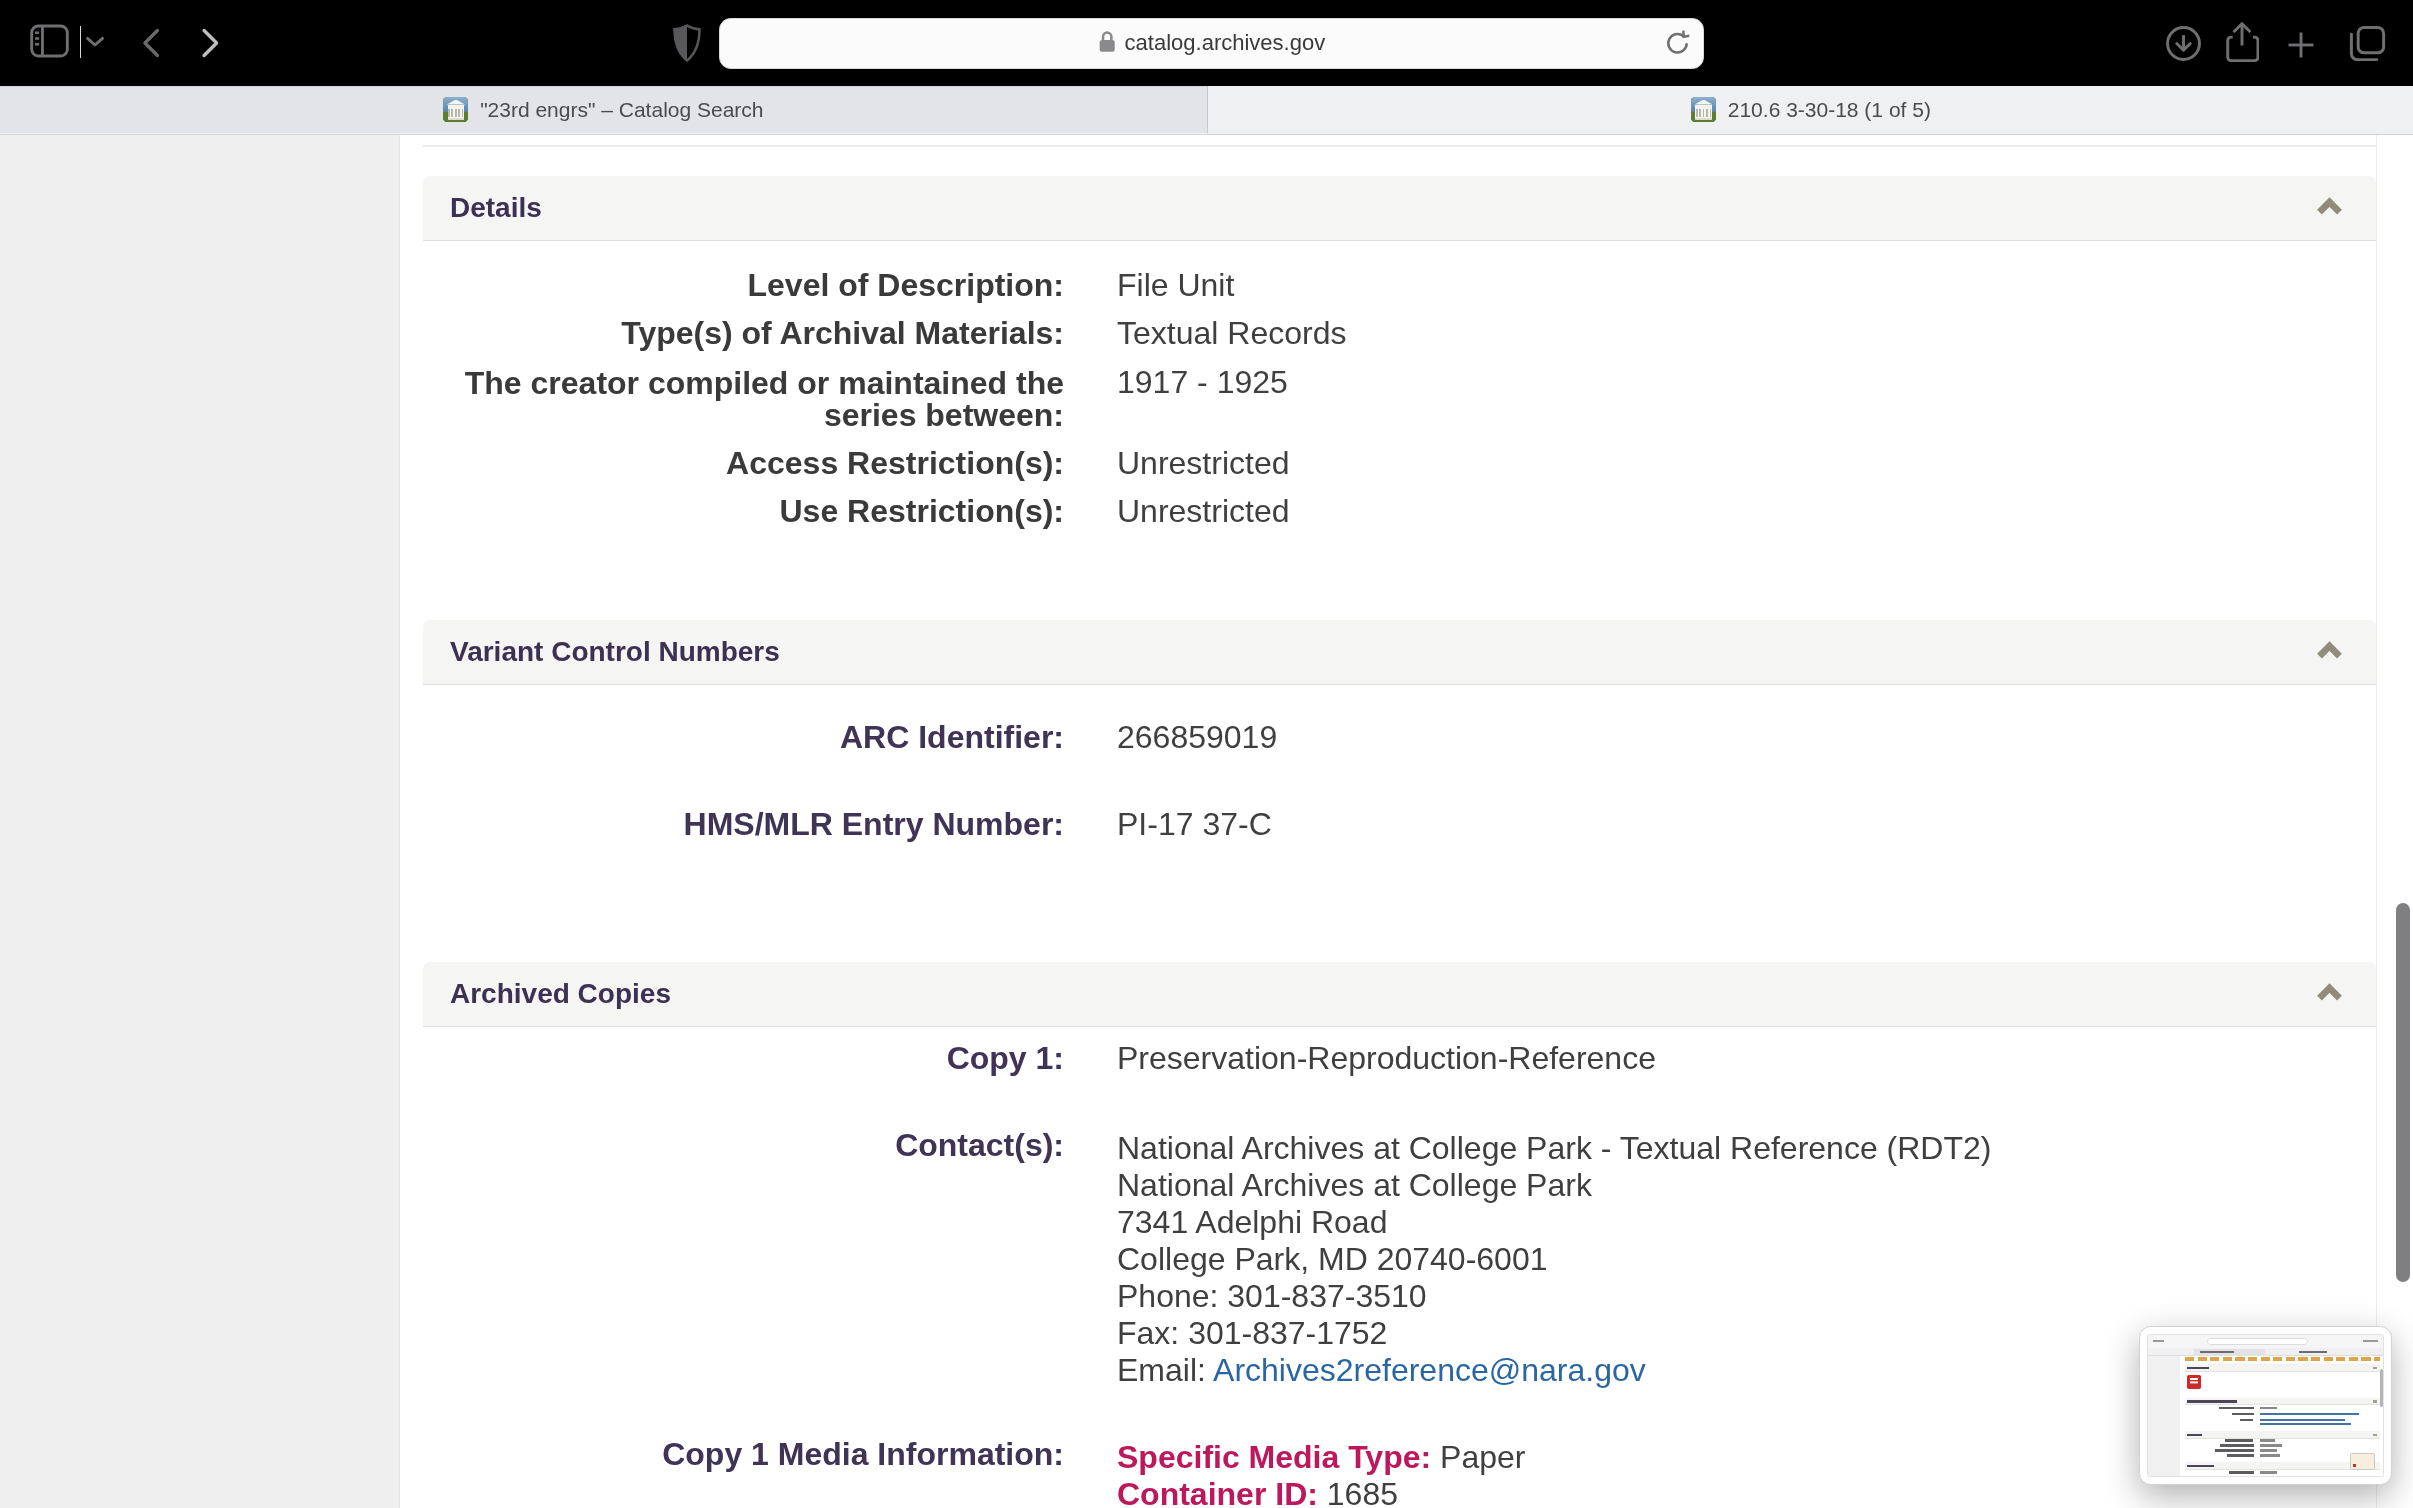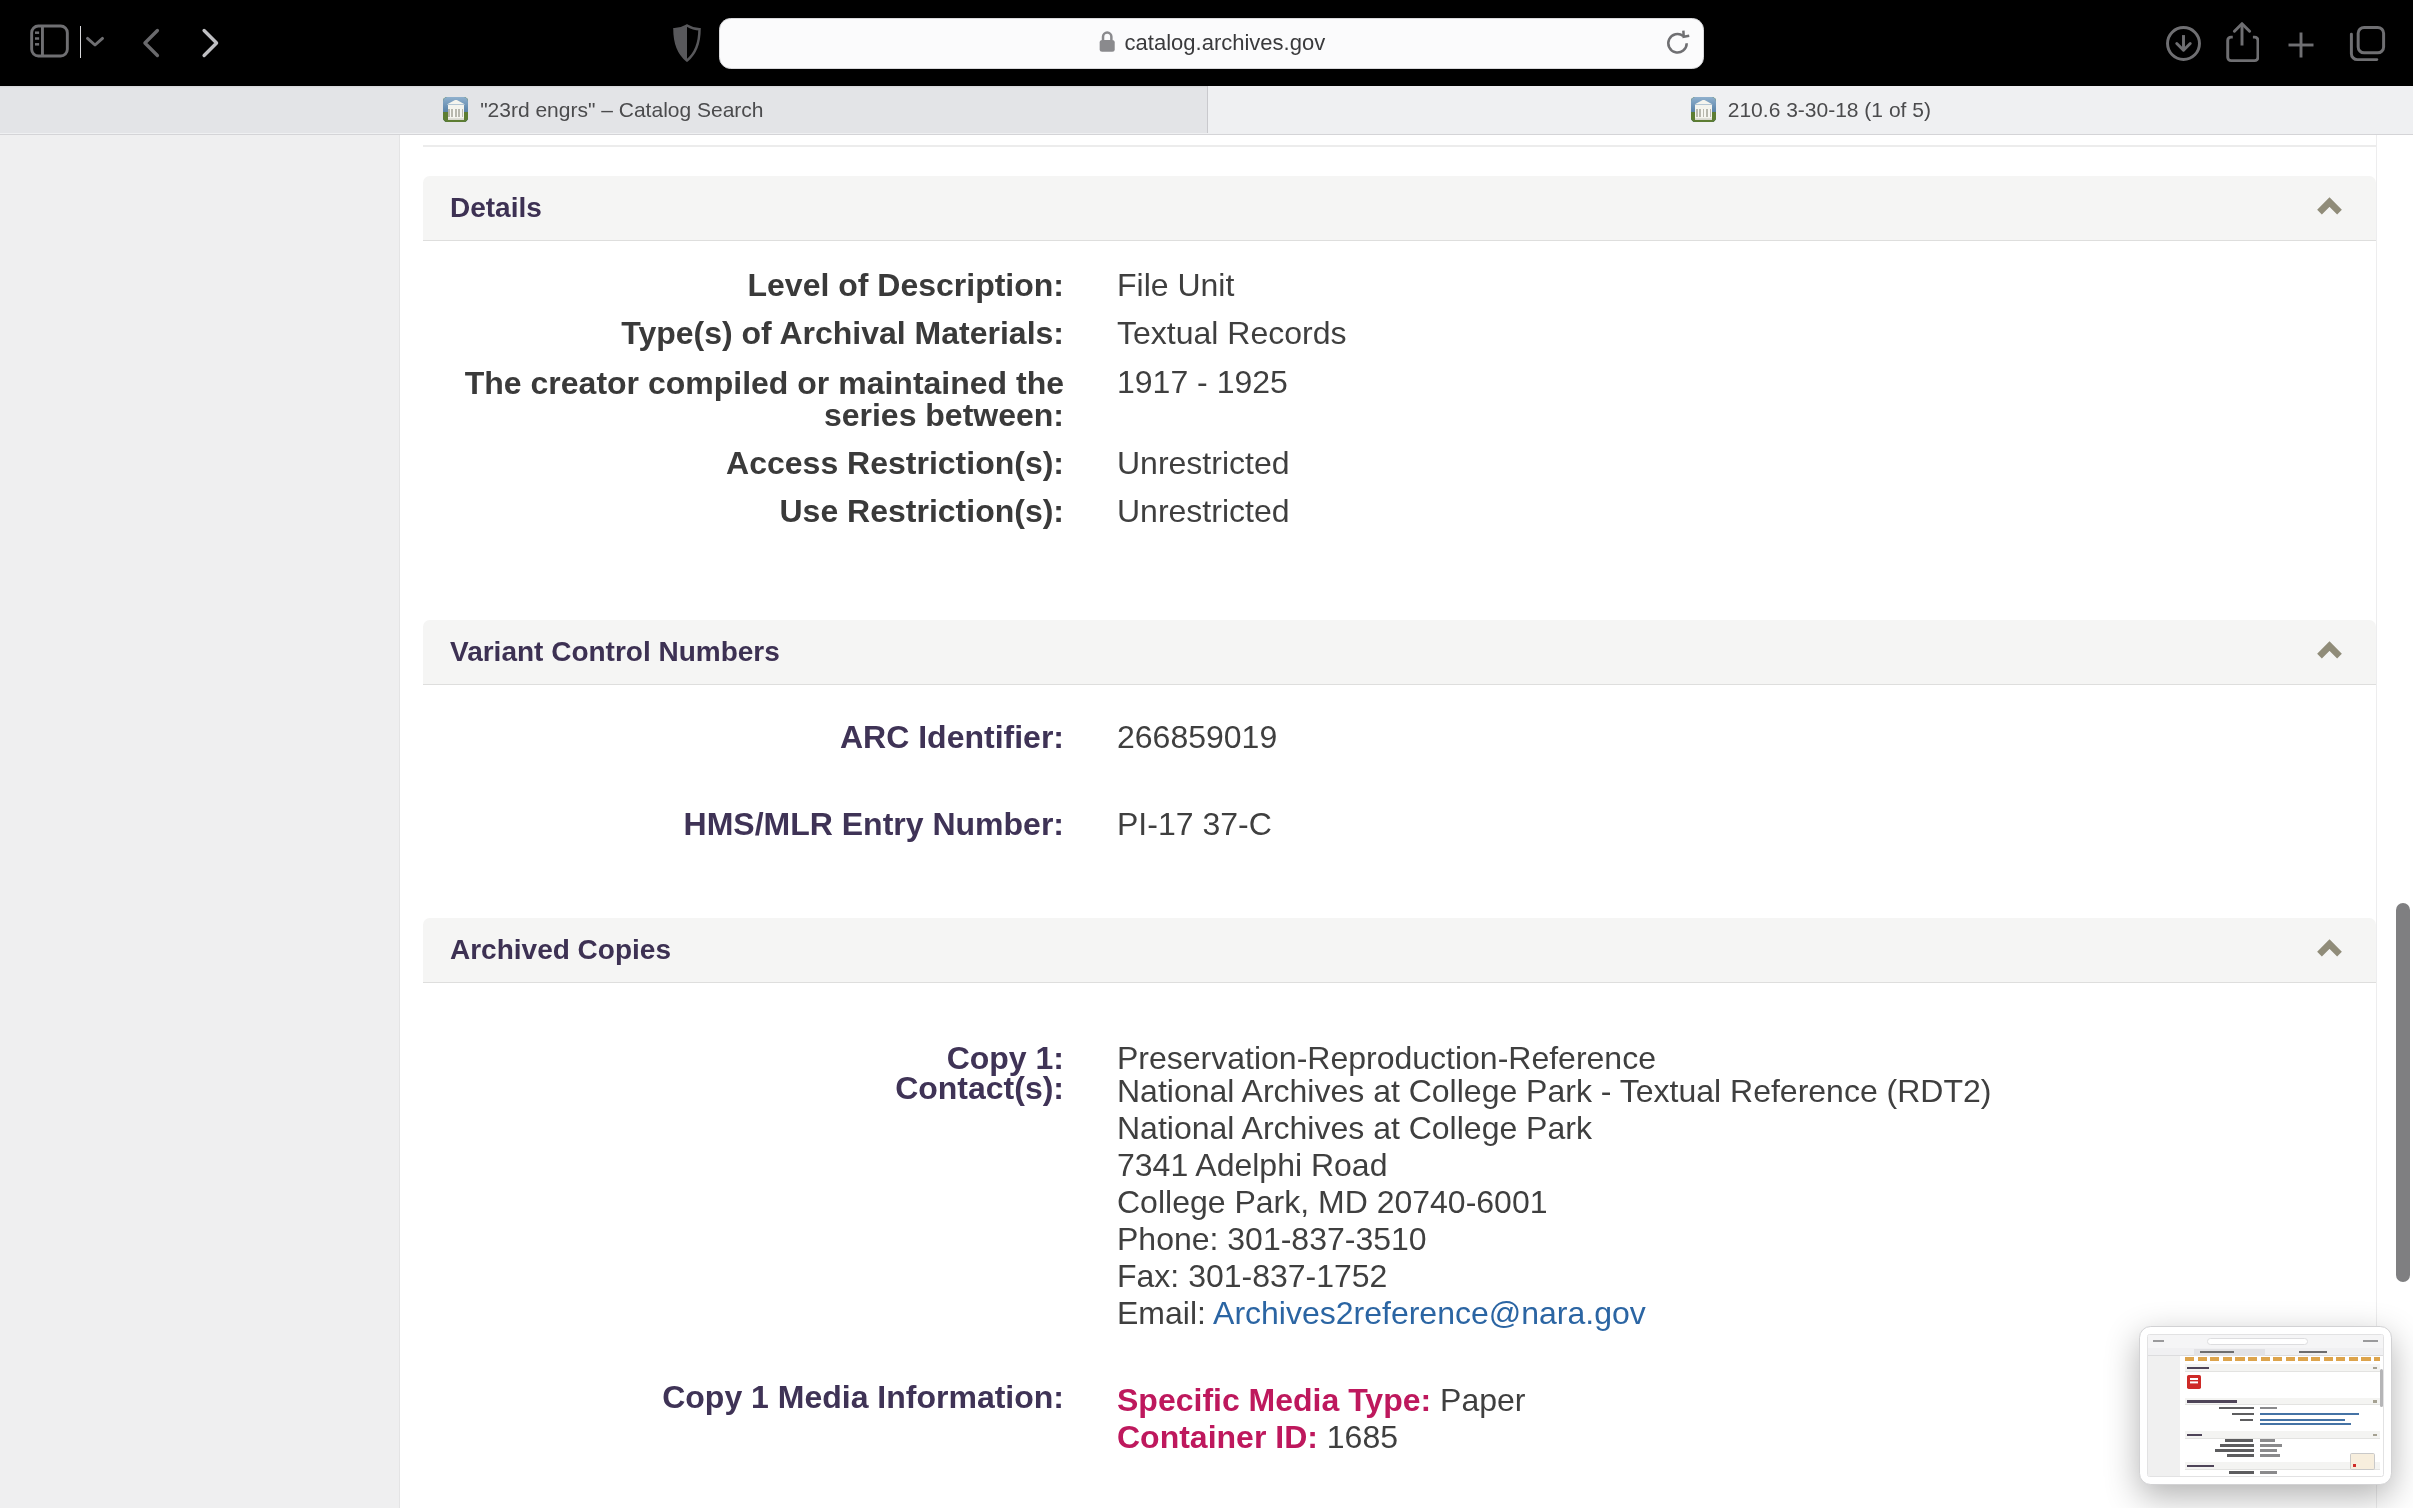--- a/index.html
+++ b/index.html
@@ -265,30 +265,30 @@
   <div class="row" style="margin-bottom:57px;">
     <span class="lbl purple">ARC Identifier:</span>
     <span class="val">266859019</span>
   </div>
   <div class="row">
     <span class="lbl purple">HMS/MLR Entry Number:</span>
     <span class="val">PI-17 37-C</span>
   </div>
 </div>
 
-<div class="section-bar" style="top:918px;justify-content:center;">
+<div class="section-bar" style="top:962px;justify-content:center;">
   <span class="section-title">Archived Copies</span>
   <span>
     <svg width="25" height="18.4" viewBox="0 0 30 22">
         <polyline points="3,18 15,6 27,18" fill="none" stroke="#908c79" stroke-width="8"></polyline>
       </svg>
   </span>
 </div>
 <div class="rows" style="top:1009px; padding-top:34px;">
-  <div class="row" style="">
+  <div class="row" style="margin-bottom:57px;">
     <span class="lbl purple">Copy 1:</span>
     <span class="val">Preservation-Reproduction-Reference</span>
   </div>
   <div class="row" style="margin-bottom:50px;">
     <span class="lbl purple">Contact(s):</span>
     <span class="val contact-lines">
       <span style="display:block">National Archives at College Park - Textual Reference (RDT2)</span>
       <span style="display:block">National Archives at College Park</span>
       <span style="display:block">7341 Adelphi Road</span>
       <span style="display:block">College Park, MD 20740-6001</span>

